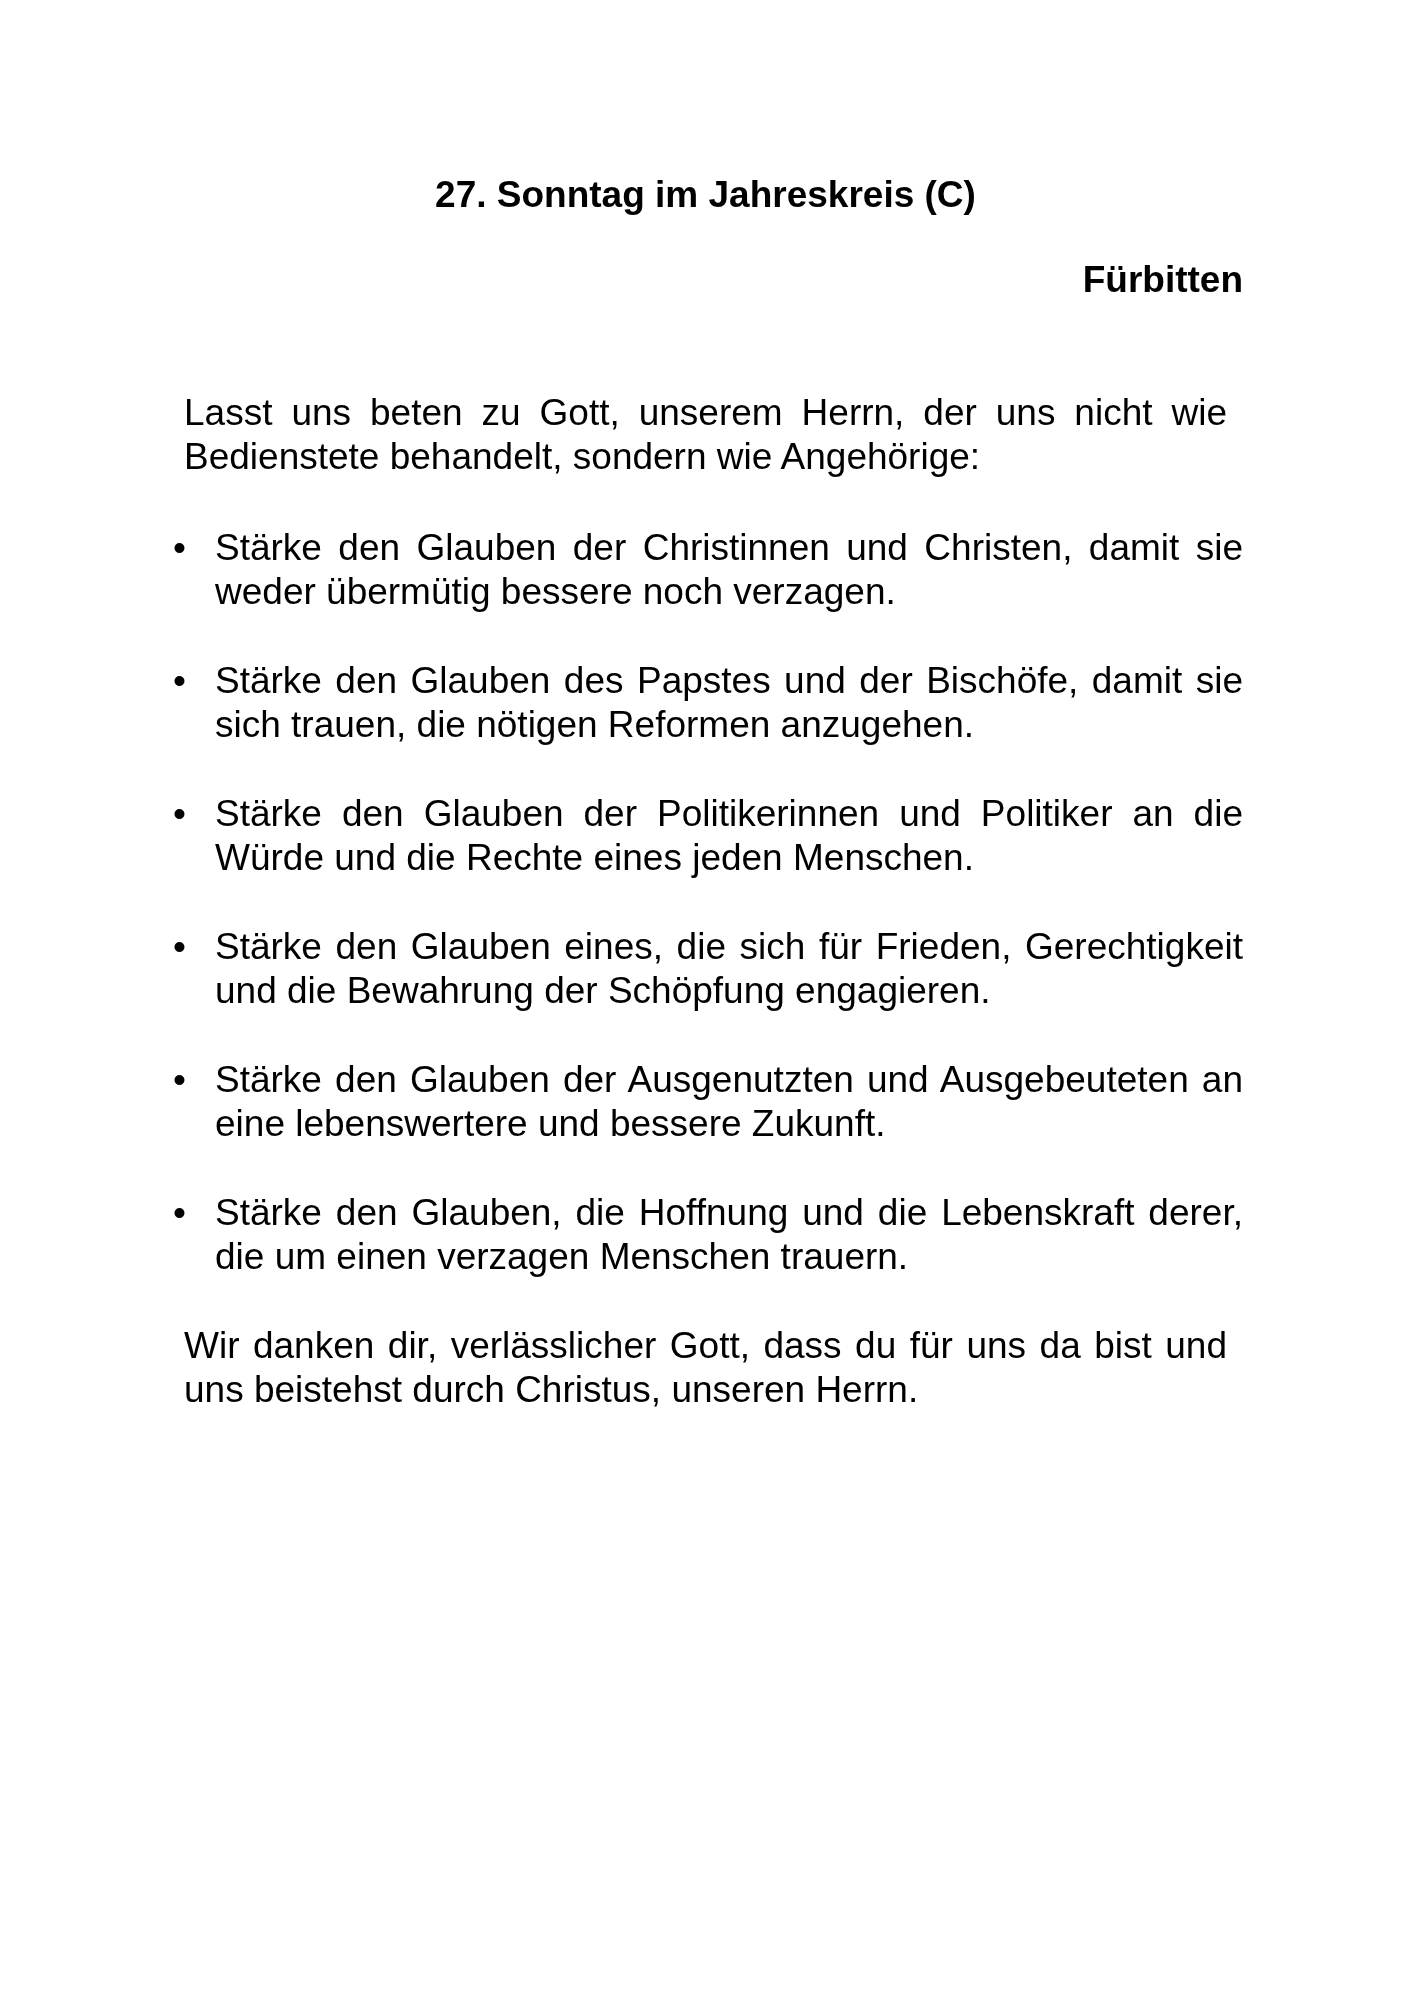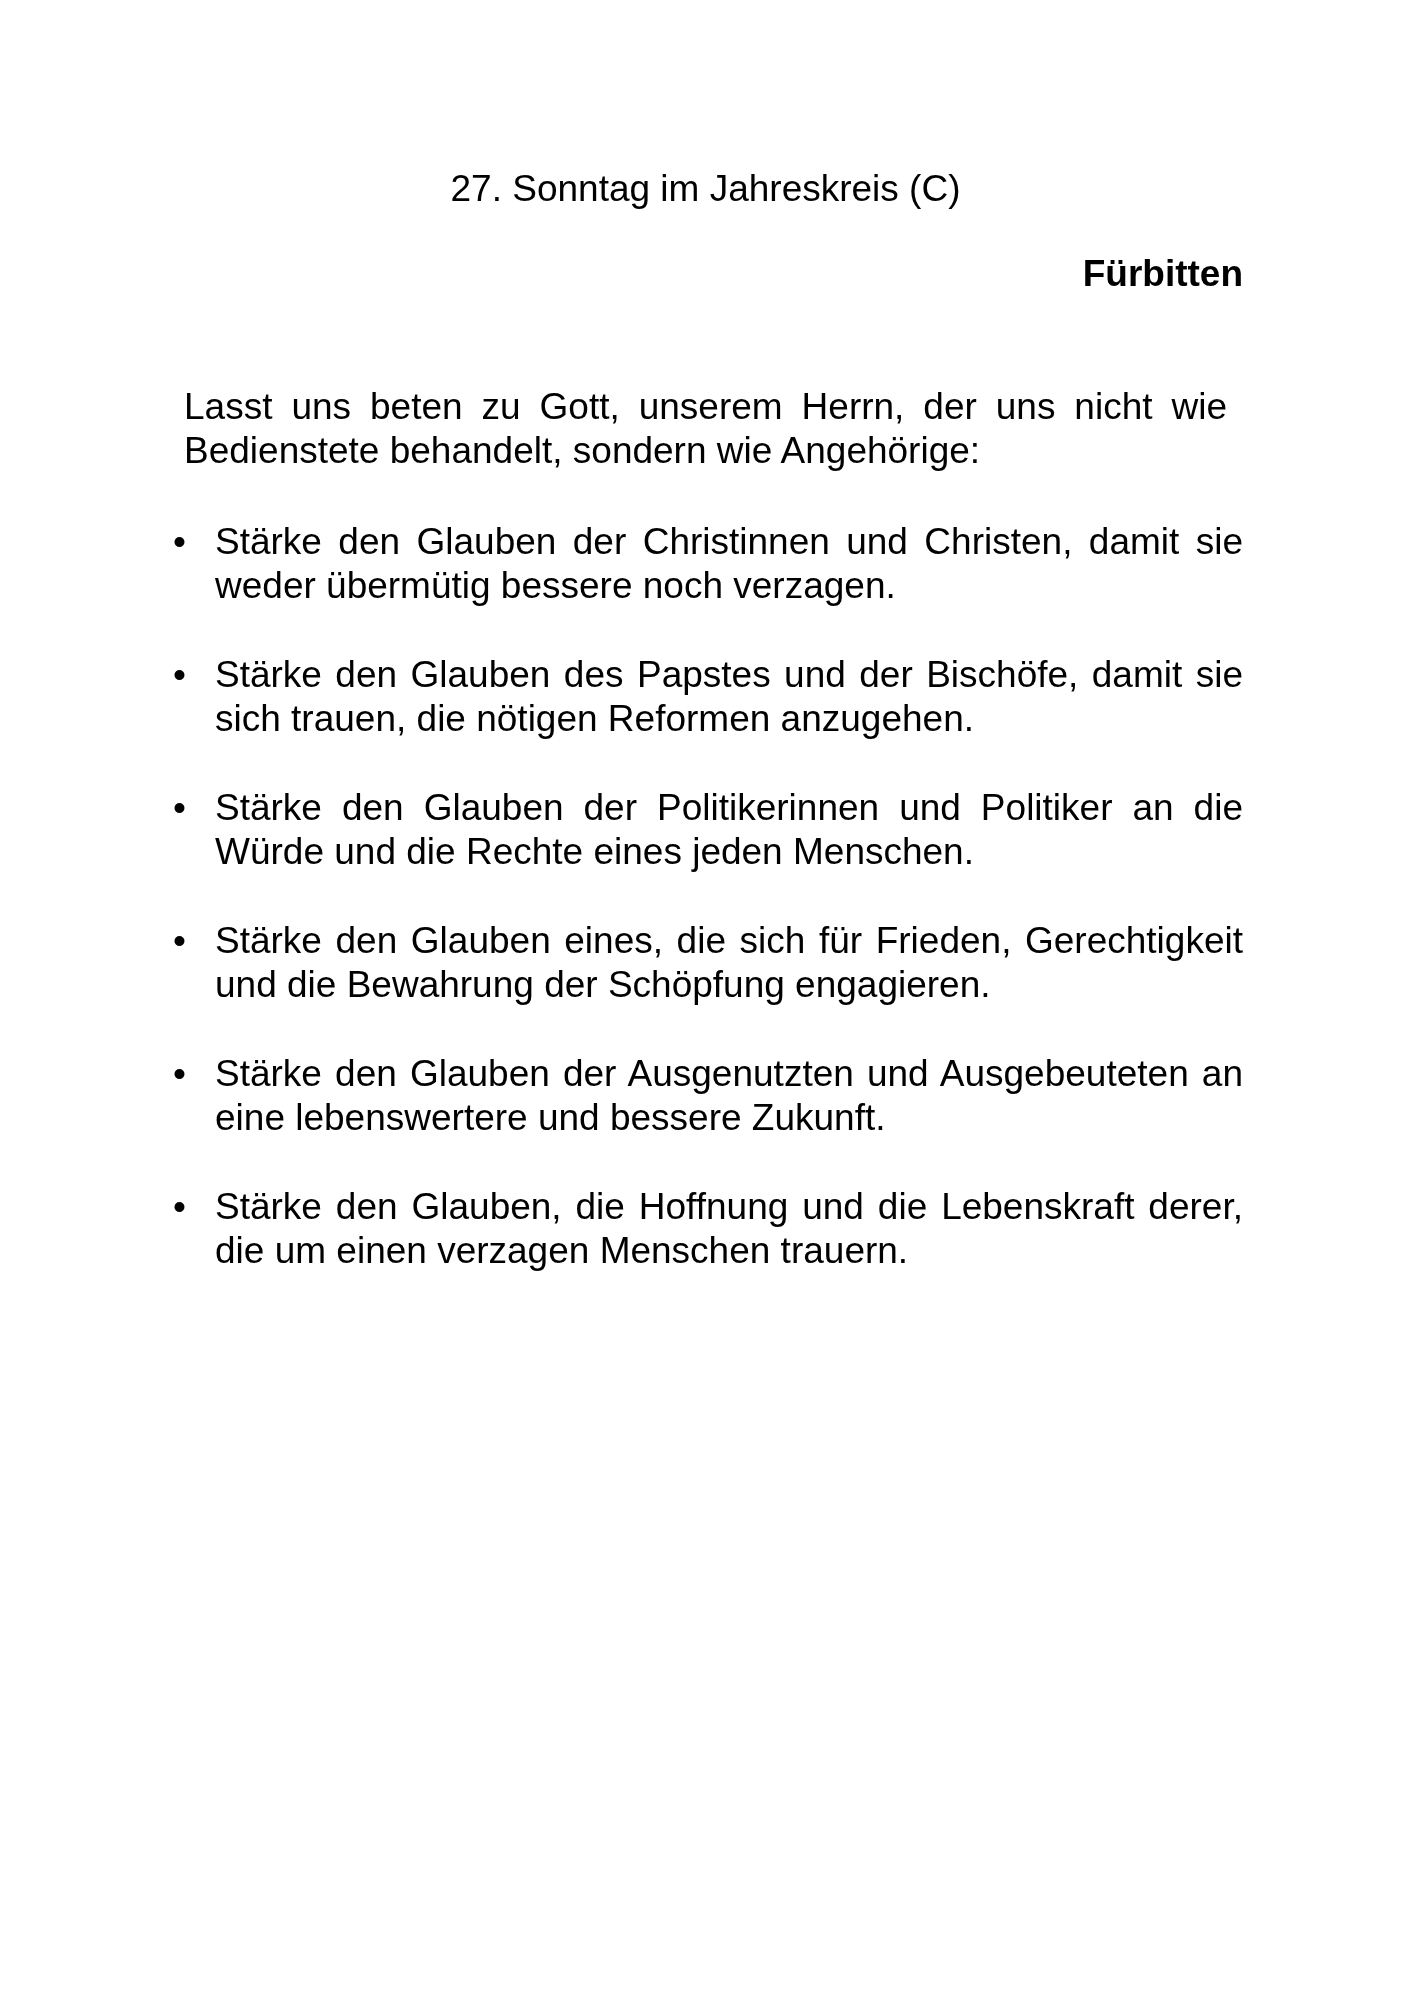--- a/index.html
+++ b/index.html
@@ -16,24 +16,24 @@
     color: #000000;
     font-family: "Liberation Sans", sans-serif;
     font-size: 37px;
     line-height: 44px;
     box-sizing: border-box;
     padding: 167px 170px 0 168px;
     overflow: hidden;
   }
   .doc-title {
     text-align: center;
-    font-weight: normal;
+    font-weight: bold;
     font-size: 37px;
     line-height: 44px;
-    margin: 0 0 41px 0;
+    margin: 6px 0 41px 0;
   }
   .doc-subtitle {
     text-align: right;
     font-weight: bold;
     font-size: 37px;
     line-height: 44px;
     margin: 0 0 89px 0;
   }
   .para {
     text-align: justify;
@@ -95,14 +95,15 @@
     <li>
       <span class="bullet">•</span>
       <span>Stärke den Glauben der Ausgenutzten und Ausgebeuteten an eine lebenswertere und bessere Zukunft.</span>
     </li>
     <li>
       <span class="bullet">•</span>
       <span>Stärke den Glauben, die Hoffnung und die Lebenskraft derer, die um einen verzagen Menschen trauern.</span>
     </li>
   </ul>
 
+  <p class="para">Wir danken dir, verlässlicher Gott, dass du für uns da bist und uns beistehst durch Christus, unseren Herrn.</p>
 
 </div>
 
 </body></html>

